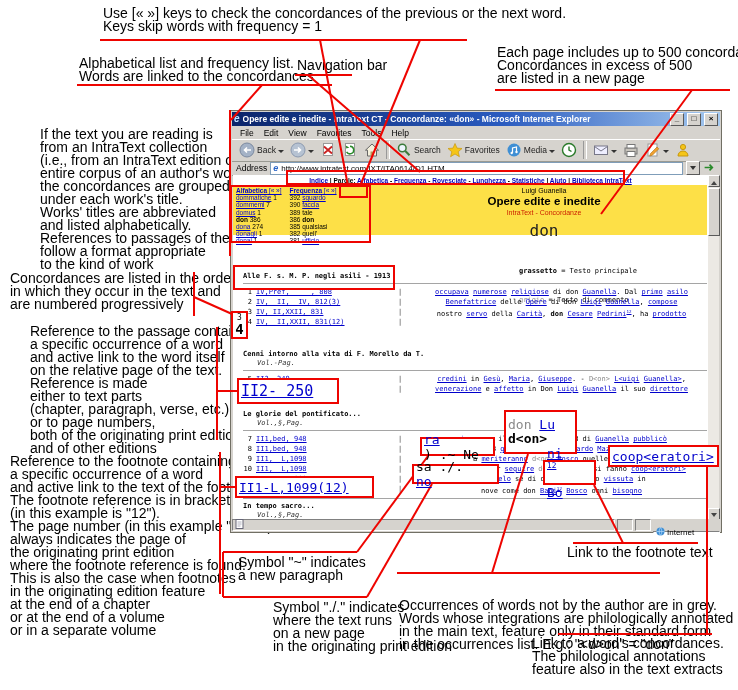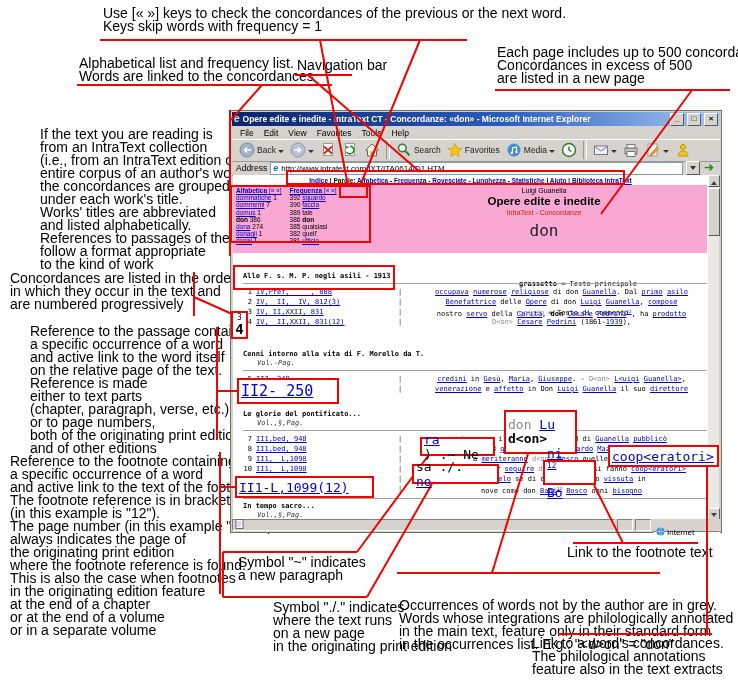--- a/index.html
+++ b/index.html
@@ -61,32 +61,32 @@
   #addricon::after{content:"e";color:#2864c8;font-weight:bold;font-style:italic;font-size:9px;}
   #addrurl{white-space:nowrap;color:#000;}
   .addr-drop{width:12px;height:12px;background:#d6d3ce;border:1px solid;
              border-color:#fff #5a5a5a #5a5a5a #fff;display:flex;align-items:center;justify-content:center;}
   .addr-drop::after{content:"";width:0;height:0;border:3px solid transparent;border-top:4px solid #333;margin-top:3px;}
 
   #content{position:absolute;left:2px;top:64px;width:475px;height:345px;background:#fff;
            overflow:hidden;font-family:"DejaVu Sans Mono",monospace;}
   #navline{margin-top:1px;width:100%;text-align:center;font-family:"Liberation Sans",sans-serif;
            font-size:6.5px;font-weight:bold;line-height:9px;}
-  #yellow{position:absolute;left:0;top:10px;width:100%;height:68px;background:#f9a8d4;}
+  #yellow{position:absolute;left:0;top:10px;width:100%;height:50px;background:#fde047;}
   #wordlist{position:absolute;left:3px;top:2px;display:flex;gap:8px;
             font-family:"Liberation Sans",sans-serif;font-size:6.5px;line-height:7.2px;}
   .wcol{white-space:nowrap;}
   #pheader{position:absolute;left:148px;top:2px;width:326px;text-align:center;
            font-family:"Liberation Sans",sans-serif;}
   #ph-author{font-size:7px;line-height:8px;}
   #ph-title{font-size:11.5px;font-weight:bold;line-height:13px;}
   #ph-sub{font-size:7px;line-height:9px;color:#cc2200;}
   #ph-word{font-size:16px;line-height:18px;margin-top:5px;color:#222;
            font-family:"DejaVu Sans Mono",monospace;}
-  #legend{position:absolute;left:286px;top:86px;font-size:7px;line-height:9.5px;white-space:pre;}
+  #legend{position:absolute;left:286px;top:73px;font-size:7px;line-height:9.5px;white-space:pre;}
 
   .work{position:absolute;left:2px;width:472px;font-size:7px;line-height:10px;margin-left:8px;}
   .w1{top:97px;} .w2{top:175px;} .w3{top:235px;} .w4{top:321px;}
   .wtitle{font-weight:bold;white-space:pre;line-height:9px;}
   .wsub{font-style:italic;padding-left:14px;white-space:pre;line-height:9px;color:#333;}
   .whr{height:1px;background:#a5a5a5;margin:2px 0 3px 0;width:473px;}
   .crow{position:relative;height:10px;white-space:pre;}
   .cnum{position:absolute;left:0;width:9px;text-align:right;}
   .cref{position:absolute;left:13px;}
   .cbar{position:absolute;left:155px;color:#444;}
@@ -365,21 +365,21 @@
         <div><span class="bld">grassetto</span><span> = Testo principale</span></div>
         <div><span class="gry">grigio</span><span> = Testo di commento</span></div>
       </div>
       <div id="works">
           <div class="work w1">
             <div class="wtitle">Alle F. s. M. P. negli asili - 1913</div>
             <div class="whr"></div>
             <div class="crow"><span class="cnum">1</span><span class="cref lnk">IV,Pref,     , 808</span><span class="cbar">|</span><span class="ctext"><span class="lnk">occupava</span><span> </span><span class="lnk">numerose</span><span> </span><span class="lnk">religiose</span><span> di don </span><span class="lnk">Guanella</span><span>. Dal </span><span class="lnk">primo</span><span> </span><span class="lnk">asilo</span></span></div>
             <div class="crow"><span class="cnum">2</span><span class="cref lnk">IV,  II,  IV, 812(3)</span><span class="cbar">|</span><span class="ctext"><span class="lnk">Benefattrice</span><span> delle </span><span class="lnk">Opere</span><span> di don </span><span class="lnk">Luigi</span><span> </span><span class="lnk">Guanella</span><span>, </span><span class="lnk">compose</span></span></div>
             <div class="crow"><span class="cnum">3</span><span class="cref lnk">IV, II,XXII, 831</span><span class="cbar">|</span><span class="ctext"><span>nostro </span><span class="lnk">servo</span><span> della </span><span class="lnk">Carità</span><span>, </span><span class="bld">don</span><span> </span><span class="lnk">Cesare</span><span> </span><span class="lnk">Pedrini</span><span class="lnk sup">12</span><span>, ha </span><span class="lnk">prodotto</span></span></div>
-            <div class="crow"><span class="cnum">4</span><span class="cref lnk">IV,  II,XXII, 831(12)</span><span class="cbar">|</span><span class="ctext"><span class="gry">D&lt;on&gt;</span><span> </span><span class="lnk">Cesare</span><span> </span><span class="lnk">Pedrini</span><span> (1861-</span><span class="lnk">1939</span><span>),</span></span></div>
+            <div class="crow"><span class="cnum">4</span><span class="cref lnk">IV,  II,XXII, 831(12)</span><span class="cbar">|</span></div>
           </div>
           <div class="work w2">
             <div class="wtitle">Cenni intorno alla vita di F. Morello da T.</div>
             <div class="wsub">Vol.-Pag.</div>
             <div class="whr"></div>
             <div class="crow"><span class="cnum">5</span><span class="cref lnk">II2- 349</span><span class="cbar">|</span><span class="ctext"><span class="lnk">credini</span><span> in </span><span class="lnk">Gesù</span><span>, </span><span class="lnk">Maria</span><span>, </span><span class="lnk">Giuseppe</span><span>. - </span><span class="gry">D&lt;on&gt;</span><span> </span><span class="lnk">L&lt;uigi</span><span> </span><span class="lnk">Guanella&gt;</span><span>,</span></span></div>
             <div class="crow"><span class="cnum">6</span><span class="cref lnk">II2- 250</span><span class="cbar">|</span><span class="ctext"><span class="lnk">venerazione</span><span> e </span><span class="lnk">affetto</span><span> in Don </span><span class="lnk">Luigi</span><span> </span><span class="lnk">Guanella</span><span> il suo </span><span class="lnk">direttore</span></span></div>
           </div>
           <div class="work w3">
             <div class="wtitle">Le glorie del pontificato...</div>

